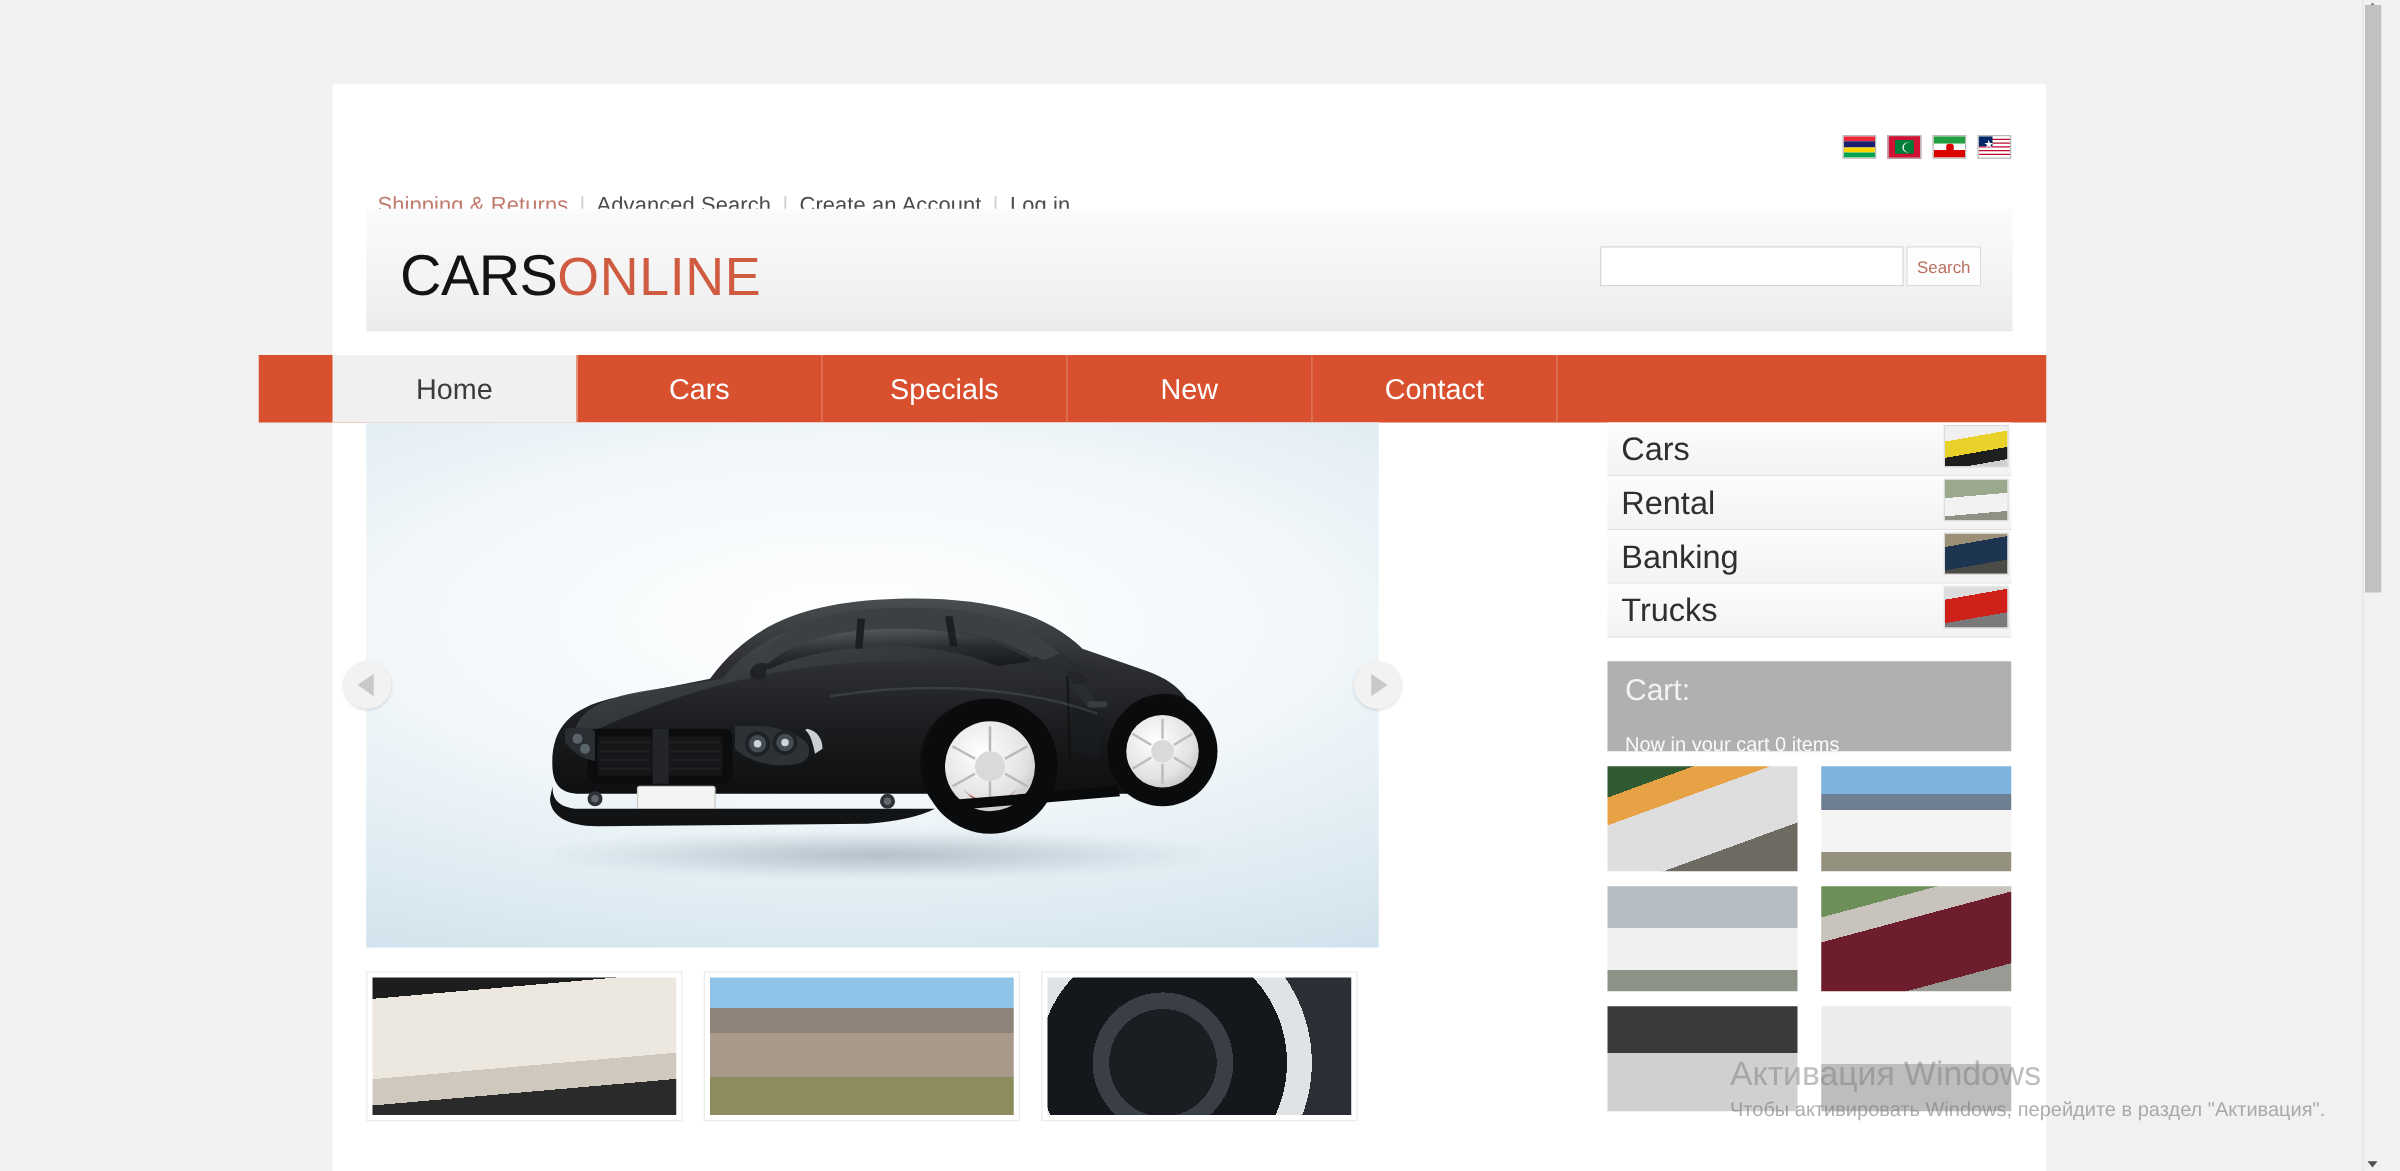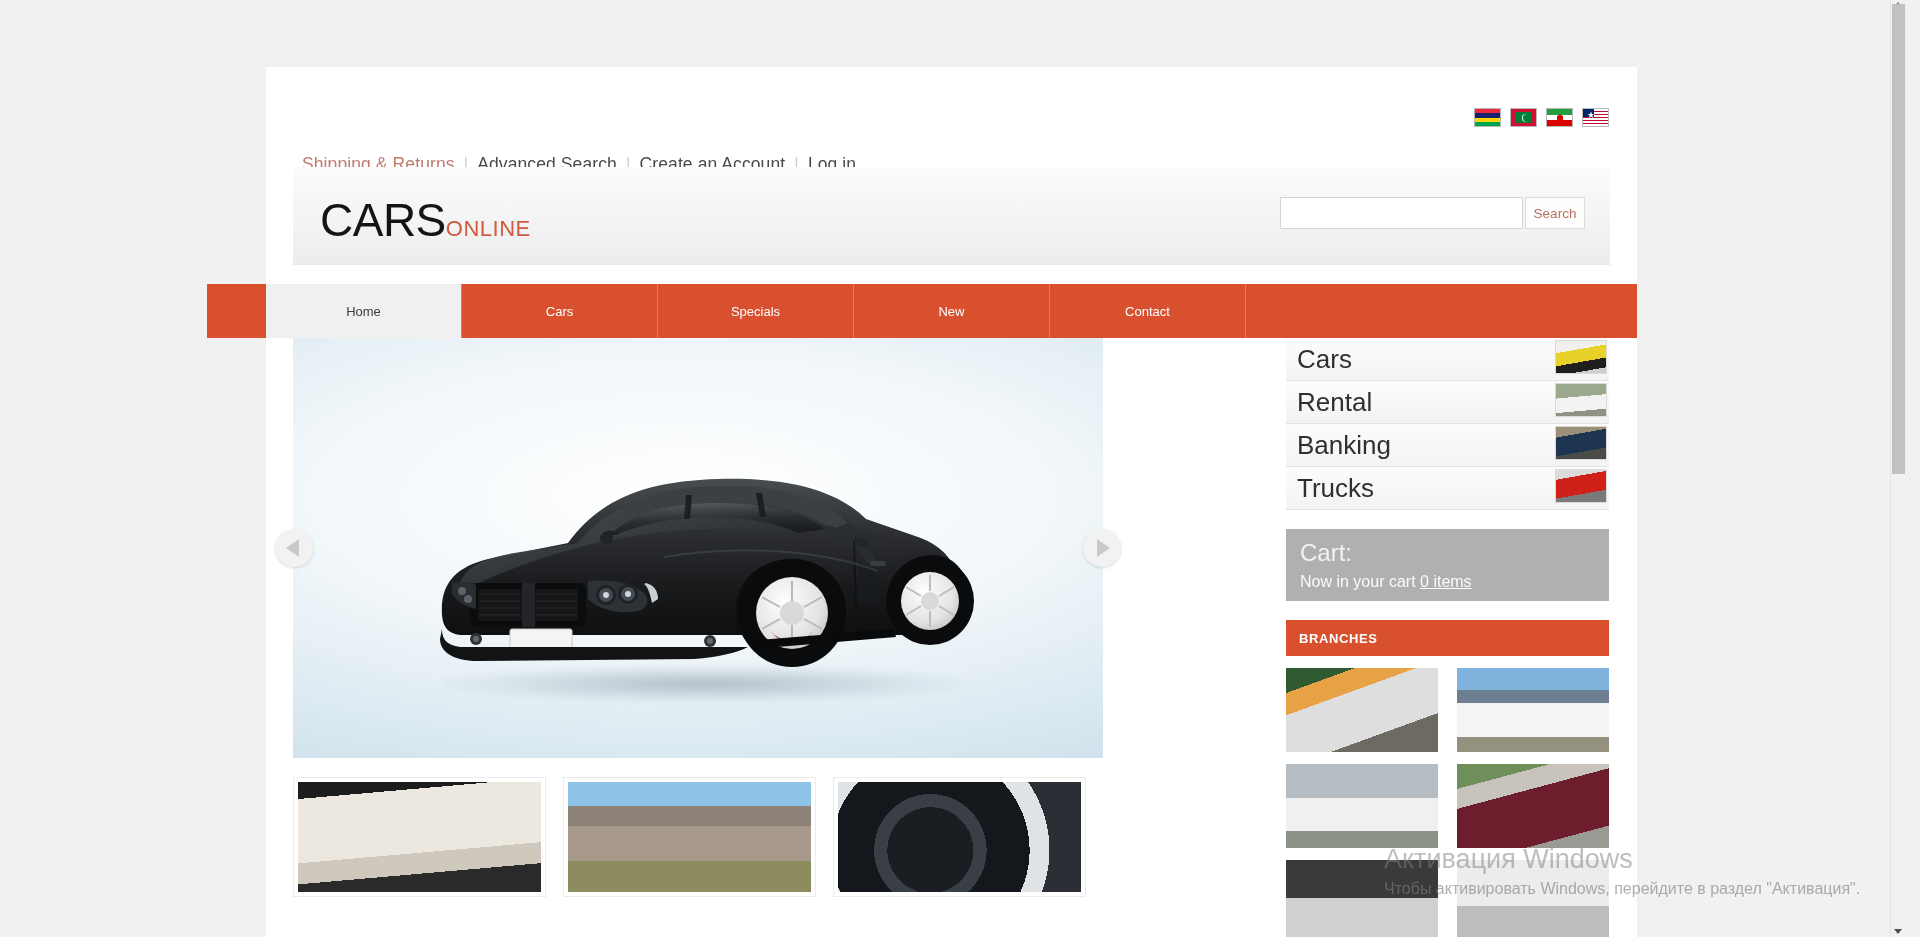--- a/index.html
+++ b/index.html
@@ -132,21 +132,21 @@
     left: 27px; top: 30px;
     font-size: 46px;
     line-height: 46px;
     font-weight: 300;
     letter-spacing: -0.5px;
     white-space: nowrap;
   }
   .logo .cars { color: #141414; font-weight: 300; }
   .logo .online {
     color: #cf5b40;
-    font-size: 22px;
+    font-size: 43px;
     letter-spacing: .5px;
   }
   .searchbox {
     position: absolute;
     right: 25px; top: 30px;
     display: flex;
     align-items: stretch;
   }
   .searchbox input {
     width: 243px;
@@ -186,21 +186,21 @@
     display: flex;
     height: 54px;
   }
   .nav .item {
     width: 196px;
     height: 54px;
     display: flex;
     align-items: center;
     justify-content: center;
     color: #ffffff;
-    font-size: 13px;
+    font-size: 23px;
     font-weight: 400;
     cursor: pointer;
     border-right: 1px solid #e07d64;
     user-select: none;
   }
   .nav .item.active {
     background: #f0f0f0;
     color: #3c3c3c;
     border-right: 1px solid #e07d64;
   }
@@ -329,21 +329,21 @@
     padding: 11px 14px 12px 14px;
     color: #fff;
   }
   .cartbox .ctitle {
     font-size: 24px;
     font-weight: 300;
     color: #f2f2f2;
     line-height: 1.05;
   }
   .cartbox .cline {
-    margin-top: 8px;
+    margin-top: 23px;
     font-size: 16px;
     color: #fafafa;
     font-weight: 300;
   }
   .cartbox .cline u { text-decoration: underline; }
 
   .branch-head {
     margin-top: 19px;
     height: 36px;
     background: #d9502f;
@@ -650,21 +650,20 @@
         </div>
 
         <div class="cartbox">
           <div class="ctitle">Cart:</div>
           <div class="cline">
             <span>Now in your cart</span>
             <u>0 items</u>
           </div>
         </div>
 
-        <div class="branch-head">BRANCHES</div>
 
         <div class="branch-grid">
           <div class="bthumb" style="background:linear-gradient(160deg,#2f5a32 0 18%,#e8a246 18% 34%,#dedede 34% 72%,#6d6a62 72% 100%);"></div>
           <div class="bthumb" style="background:linear-gradient(180deg,#7fb3de 0 26%,#6f7f92 26% 42%,#f4f4f4 42% 82%,#95917f 82% 100%);"></div>
           <div class="bthumb" style="background:linear-gradient(180deg,#b6bdc2 0 40%,#f0f0f0 40% 80%,#8d9287 80% 100%);"></div>
           <div class="bthumb" style="background:linear-gradient(165deg,#6f8f5a 0 20%,#c8c4bd 20% 36%,#6e1d2c 36% 82%,#9a9a94 82% 100%);"></div>
           <div class="bthumb" style="background:linear-gradient(180deg,#3a3a3a 0 45%,#d0d0d0 45% 100%);"></div>
           <div class="bthumb" style="background:linear-gradient(180deg,#ececec 0 55%,#bdbdbd 55% 100%);"></div>
         </div>
       </div>

